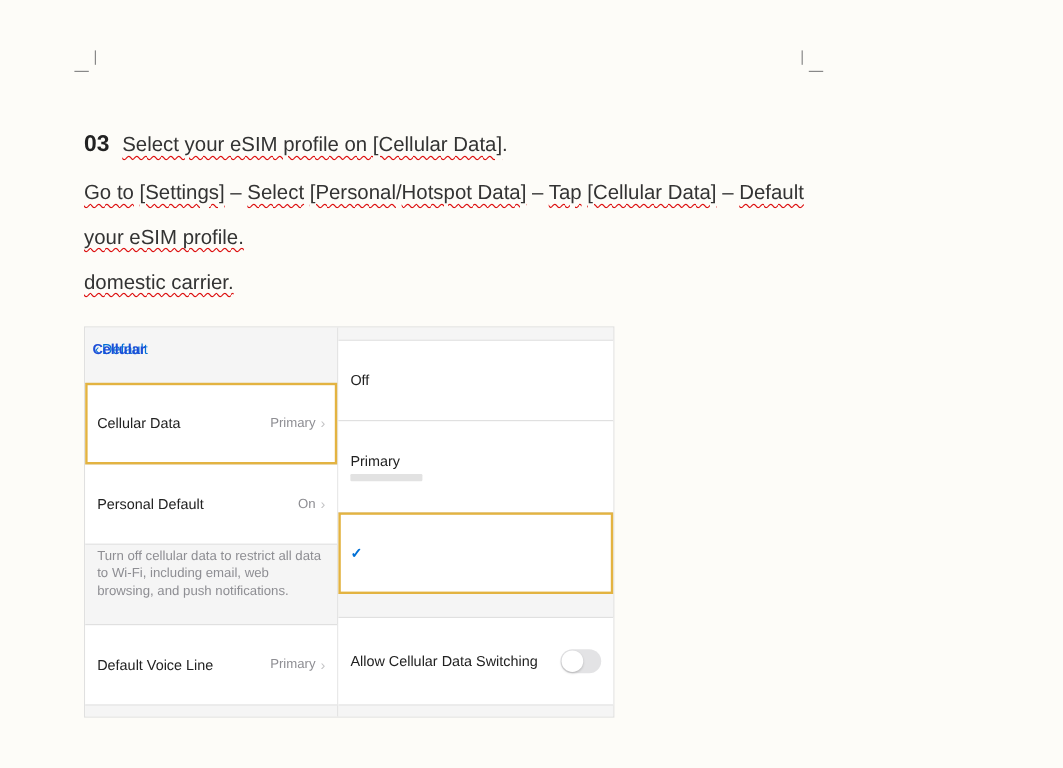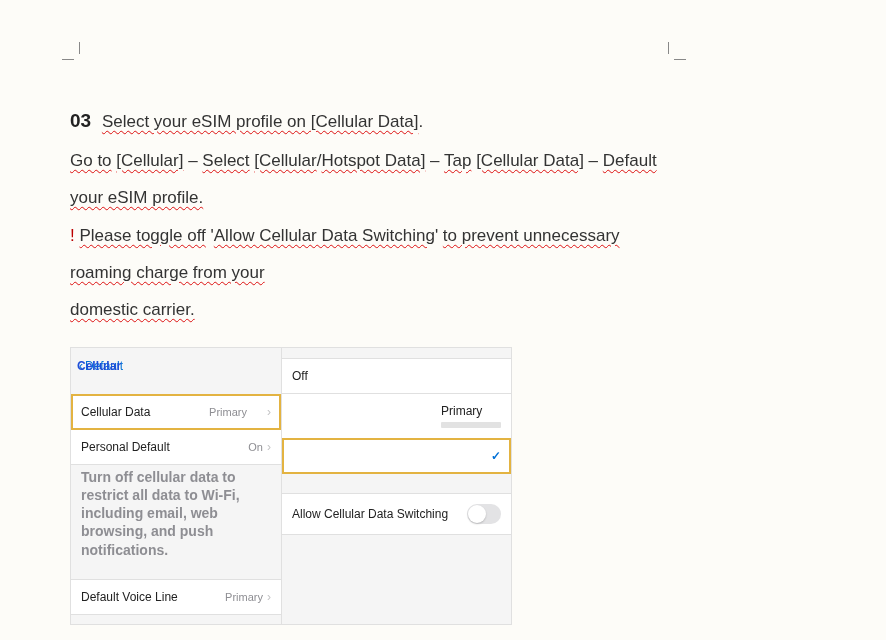--- a/index.html
+++ b/index.html
@@ -18,26 +18,26 @@
 
   .shots{display:flex;gap:0;margin-top:18px;width:440px;border:1px solid #e0e0e0;}
   .phone-col{background:#f5f5f5;flex:1;}
   .col-a{flex:0 0 210px;border-right:1px solid #e0e0e0;}
   .col-b{flex:1;}
 
   .nav-bar{display:flex;align-items:center;height:28px;padding:4px 8px;font-size:12px;}
   .nav-back{color:#0070d6;display:flex;align-items:center;gap:2px;}
   .nav-title{flex:1;font-weight:700;color:#1d4ed8;margin-left:-46px;}
 
-  .cell{background:#fff;border-top:1px solid #e0e0e0;border-bottom:1px solid #e0e0e0;padding:10px 10px;display:flex;align-items:center;font-size:12px;color:#222;margin-bottom:-1px;justify-content:flex-end;}
+  .cell{background:#fff;border-top:1px solid #e0e0e0;border-bottom:1px solid #e0e0e0;padding:26px 10px;display:flex;align-items:center;font-size:12px;color:#222;margin-bottom:-1px;}
   .cell .lbl{flex:1;}
   .cell .val{color:#8e8e93;font-size:11px;}
   .cell .chev{color:#c4c4c6;margin-left:4px;font-size:12px;}
-  .cell.hl{outline:2px solid #e3b341;outline-offset:-2px;position:relative;z-index:1;background:#fff;gap:16px;}
-  .foot{font-size:14px;color:#8e8e93;padding:4px 10px 10px;line-height:1.3;font-weight:bold;}
+  .cell.hl{outline:2px solid #e3b341;outline-offset:-2px;position:relative;z-index:1;background:#fff;}
+  .foot{font-size:11px;color:#8e8e93;padding:4px 10px 10px;line-height:1.3;}
   .spacer{height:10px;}
   .bar-fill{display:inline-block;height:6px;width:60px;background:#e2e2e2;border-radius:1px;margin-top:4px;}
   .check{color:#0070d6;font-weight:600;}
   .toggle{width:34px;height:20px;background:#e3e3e5;border-radius:10px;position:relative;}
   .toggle:after{content:"";position:absolute;left:1px;top:1px;width:18px;height:18px;background:#fff;border-radius:50%;box-shadow:0 1px 2px rgba(0,0,0,.2);}
 </style>
 </head>
 <body>
 
 <div class="page">
@@ -53,37 +53,33 @@
   <div class="content">
 
     <div class="step-line">
       <span class="step-num">03</span>
       <span class="spell">Select your eSIM profile on [Cellular Data]</span><span>.</span>
     </div>
 
     <div class="step-line">
       <span class="spell">Go to</span>
       <span> </span>
-      <span class="spell">[Cellular]</span>
+      <span class="spell">[Settings]</span>
       <span> – </span>
       <span class="spell">Select</span>
       <span> </span>
-      <span class="spell">[Cellular</span><span>/</span><span class="spell">Hotspot Data]</span>
+      <span class="spell">[Personal</span><span>/</span><span class="spell">Hotspot Data]</span>
       <span> – </span>
       <span class="spell">Tap</span>
       <span> </span>
       <span class="spell">[Cellular Data]</span>
       <span> – </span>
       <span class="spell">Default your eSIM profile.</span>
     </div>
 
-    <div class="step-line">
-      <span class="warn-mark">!</span>
-      <span class="spell">Please toggle off</span><span> '</span><span class="spell">Allow Cellular Data Switching</span><span>' </span><span class="spell">to prevent unnecessary roaming charge from your</span>
-    </div>
     <div class="step-line">
       <span class="spell">domestic carrier.</span>
     </div>
 
     <div class="shots">
 
       <div class="phone-col col-a">
         <div class="nav-bar">
           <div class="nav-back">
             <span>‹</span>

